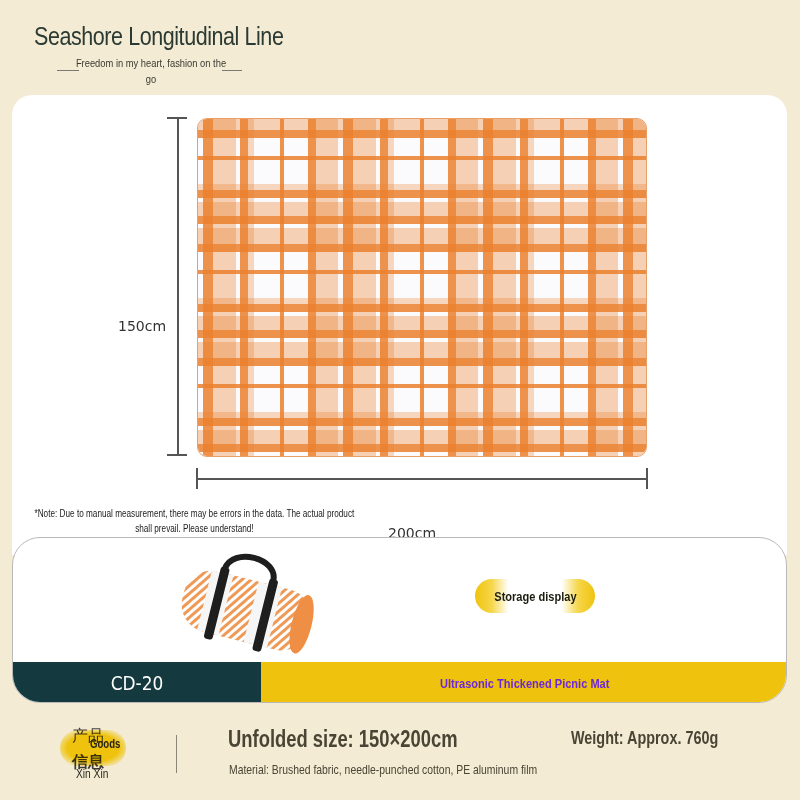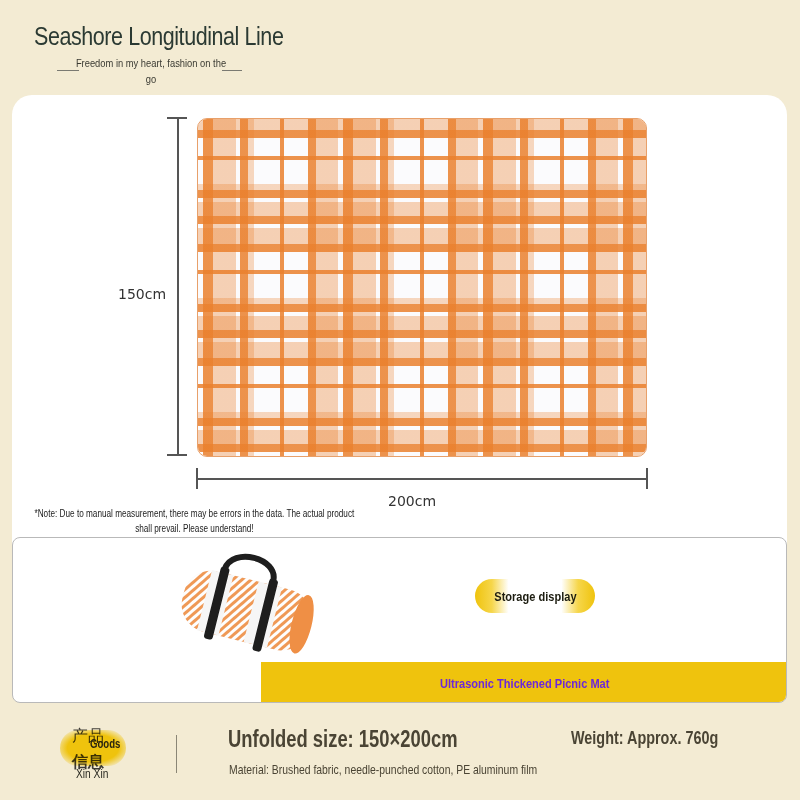--- a/index.html
+++ b/index.html
@@ -24,28 +24,28 @@
     left:12px; top:95px; width:775px; height:460px; background:#ffffff;
     border-radius:20px 20px 0 0;
   }
   .mat {
     left:197px; top:118px; width:450px; height:339px; border-radius:10px;
     overflow:hidden; border:1px solid #e8a06a; box-sizing:border-box;
     background-color:#fbfbfd;
   }
   .mat-layer { position:absolute; inset:0; }
   .vline { background:#555; }
-  .dim-label { font-size:14px; color:#333; font-family:"DejaVu Sans", sans-serif; }
+  .dim-label { font-size:14px; color:#333; font-family:"DejaVu Sans", sans-serif;margin-top:32px; }
   .note {
     left:14px; top:506px; width:360px; text-align:center; font-size:10px; line-height:15px;
     color:#222; transform:scaleX(0.82); transform-origin:left top; width:440px;
   }
   .card {
     left:12px; top:537px; width:775px; height:166px; background:#fff;
-    border:1px solid #b9b9b9; border-radius:8px; box-sizing:border-box; overflow:hidden;
+    border:1px solid #b9b9b9; border-radius:28px; box-sizing:border-box; overflow:hidden;
   }
   .footer-left {
     left:0; top:124px; width:248px; height:42px; background:#143a40;
     color:#fff; display:flex; align-items:center; justify-content:center; font-size:20px;
     font-family:"DejaVu Sans", sans-serif;
   }
   .footer-left span { transform:scaleX(0.85); display:inline-block; }
   .footer-right {
     left:248px; top:124px; width:527px; height:42px; background:#efc30d;
     color:#6d28d9; display:flex; align-items:center; justify-content:center; font-size:13px; font-weight:bold;
@@ -128,20 +128,23 @@
       <rect x="78" y="28" width="24" height="62" fill="#f6f6f6"></rect>
       <ellipse cx="130" cy="59" rx="10" ry="30" fill="#ef8f45"></ellipse>
       <rect x="38" y="22" width="9" height="74" rx="3" fill="#1e1e1e"></rect>
       <rect x="88" y="22" width="9" height="74" rx="3" fill="#1e1e1e"></rect>
       <path d="M42 24 C44 0, 92 0, 92 24" stroke="#1e1e1e" stroke-width="6" fill="none"></path>
     </g>
   </svg>
   <div class="abs pill">
     <span>Storage display</span>
   </div>
+  <div class="abs footer-left">
+    <span>CD-20</span>
+  </div>
   <div class="abs footer-right">
     <span>Ultrasonic Thickened Picnic Mat</span>
   </div>
 </div>
 
 <div class="abs info-badge"></div>
 <div class="abs badge-cn" style="left:72px;top:724px;">产品</div>
 <div class="abs badge-cn" style="left:72px;top:750px;font-weight:bold;">信息</div>
 <div class="abs badge-goods">Goods</div>
 <div class="abs badge-xin">Xin Xin</div>

